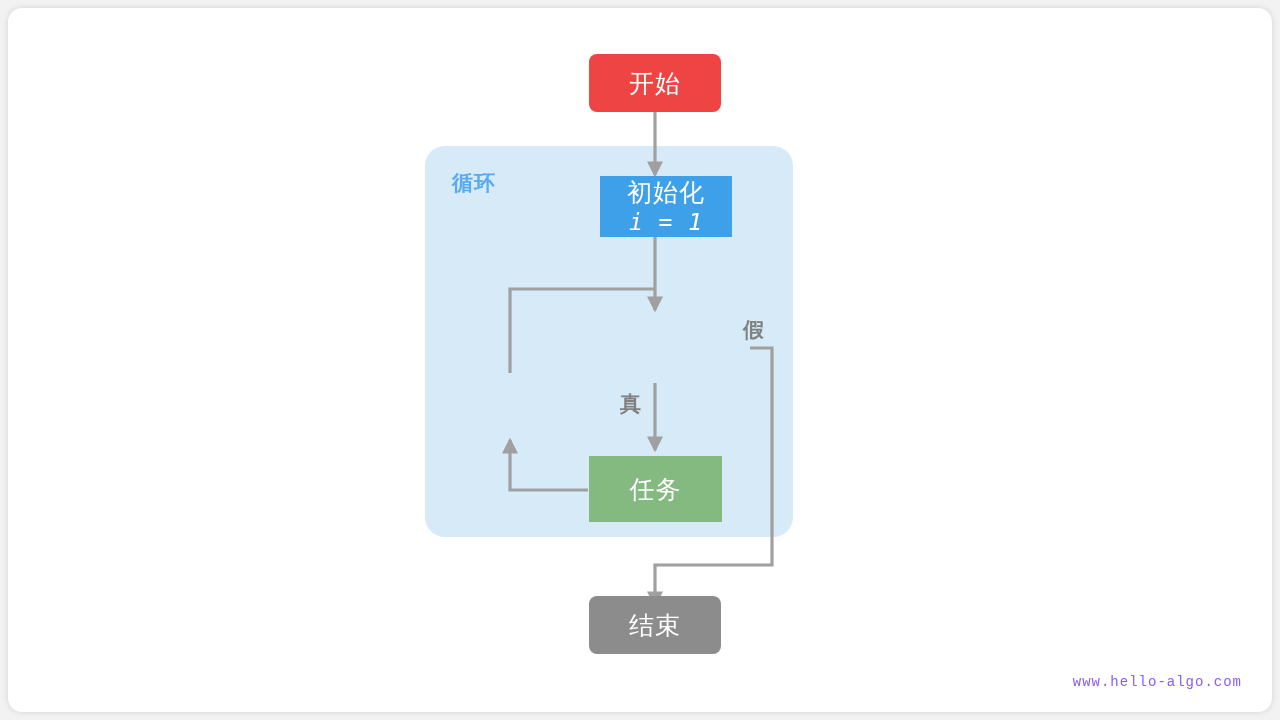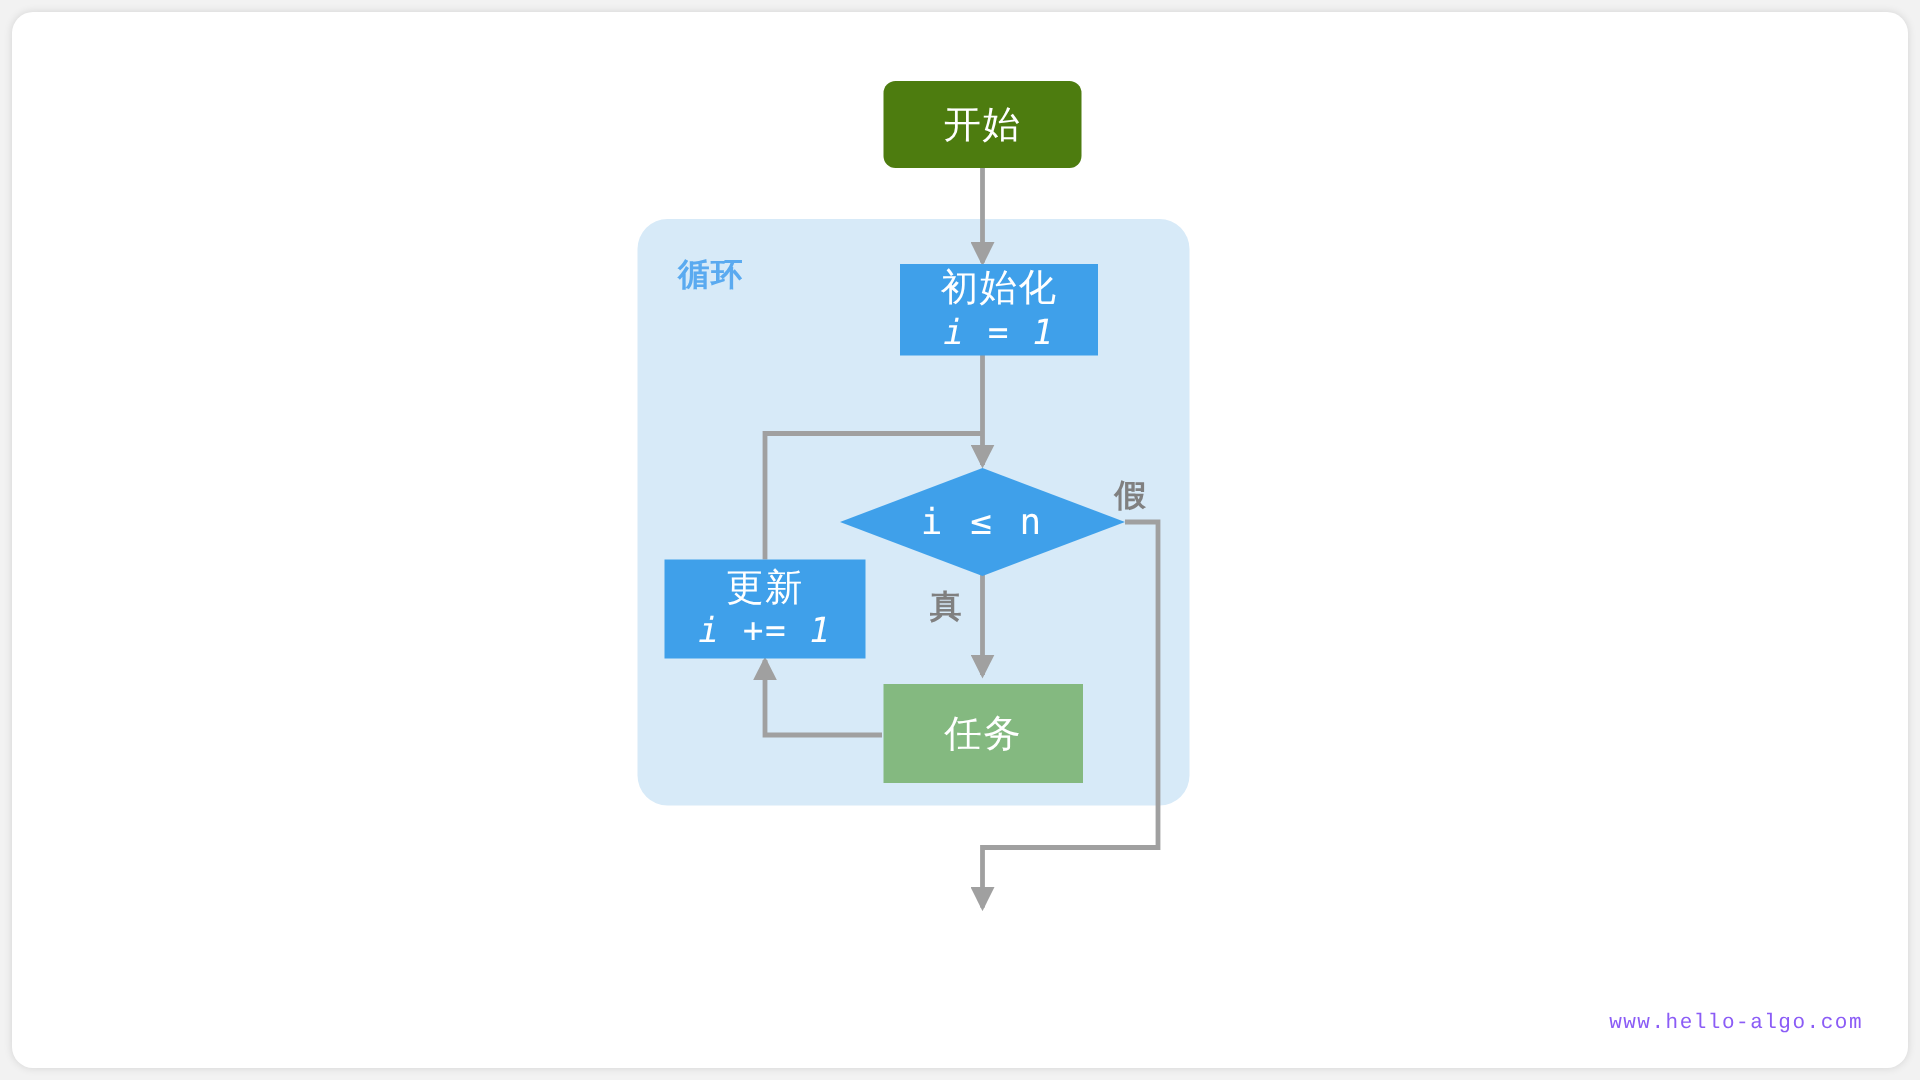--- a/index.html
+++ b/index.html
@@ -131,45 +131,38 @@
         <path d="M 647,375 L 647,442" marker-end="url(#arrow)"></path>
 
         <path d="M 580,482 L 502,482 L 502,432" marker-end="url(#arrow)"></path>
 
         <path d="M 502,365 L 502,281 L 647,281"></path>
 
         <path d="M 742,340 L 764,340 L 764,557 L 647,557 L 647,597" marker-end="url(#arrow)"></path>
       </g>
     </svg>
 
-    <div class="node terminal" style="left:581px; top:46px; width:132px; height:58px; background:#4d7c0f;">
+    <div class="node terminal" style="left:581px; top:46px; width:132px; height:58px; background:#ef4444;">
       <span class="cn">开始</span>
     </div>
 
     <div class="node" style="left:581px; top:168px; width:132px; height:61px; background:#3FA0EA;margin-left:11px;">
       <span class="cn">初始化</span>
       <span class="mono">i = 1</span>
     </div>
 
-    <div class="diamond-wrap" style="left:552px; top:304px; width:190px; height:72px;">
-      <svg width="190" height="72" viewBox="0 0 190 72">
-        <polygon points="95,0 190,36 95,72 0,36" fill="#3FA0EA"></polygon>
-      </svg>
-      <div class="diamond-text">i ≤ n</div>
-    </div>
 
     <div class="edgelabel" style="left:612px; top:382px;">真</div>
 
     <div class="edgelabel" style="left:735px; top:308px;">假</div>
 
-    <div class="node" style="left:435px; top:365px; width:134px; height:66px; background:#3FA0EA;">
-      <span class="cn">更新</span>
-      <span class="mono">i += 1</span>
-    </div>
 
     <div class="node" style="left:581px; top:448px; width:133px; height:66px; background:#84b980;">
       <span class="cn">任务</span>
     </div>
 
+    <div class="node terminal" style="left:581px; top:588px; width:132px; height:58px; background:#8c8c8c;">
+      <span class="cn">结束</span>
+    </div>
 
     <div id="watermark">www.hello-algo.com</div>
   </div>
 </div>
 
 </body></html>

